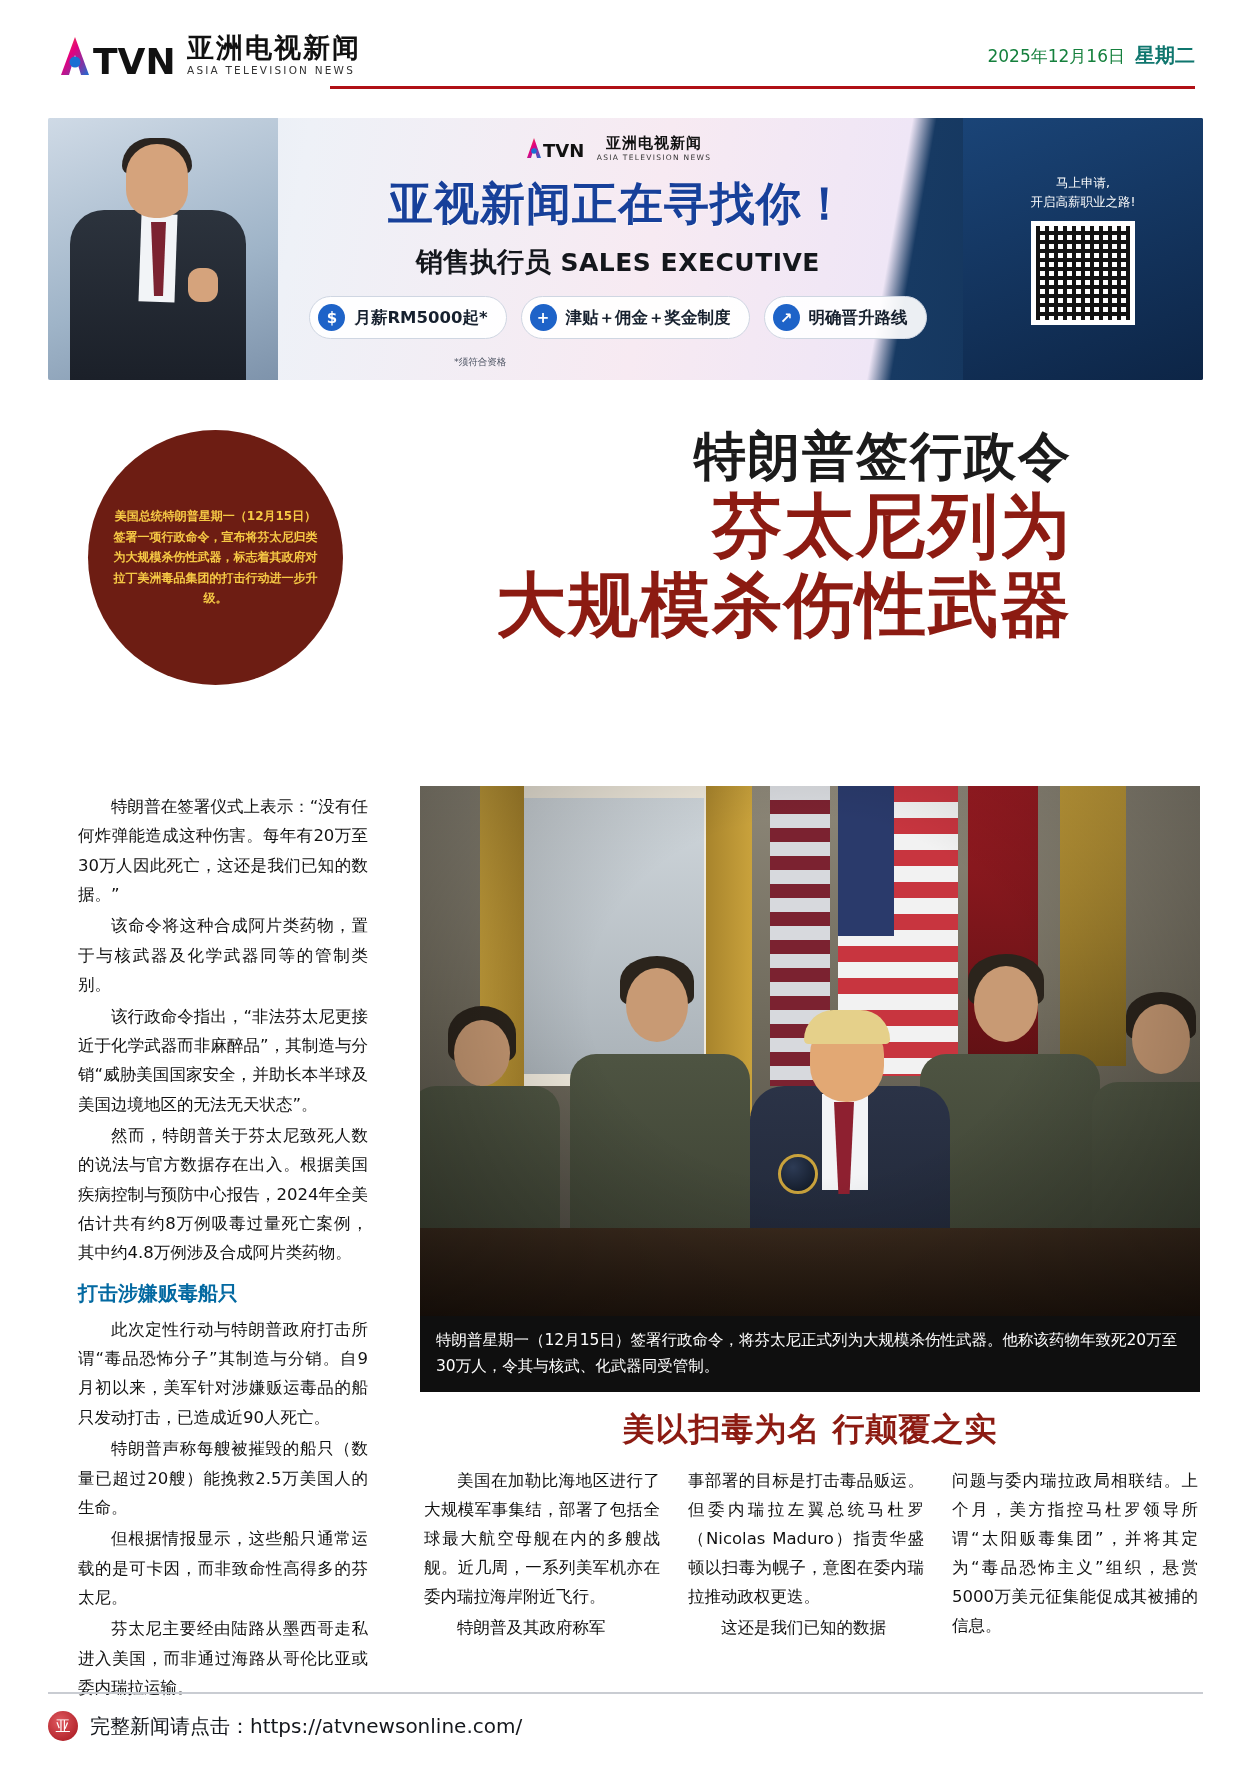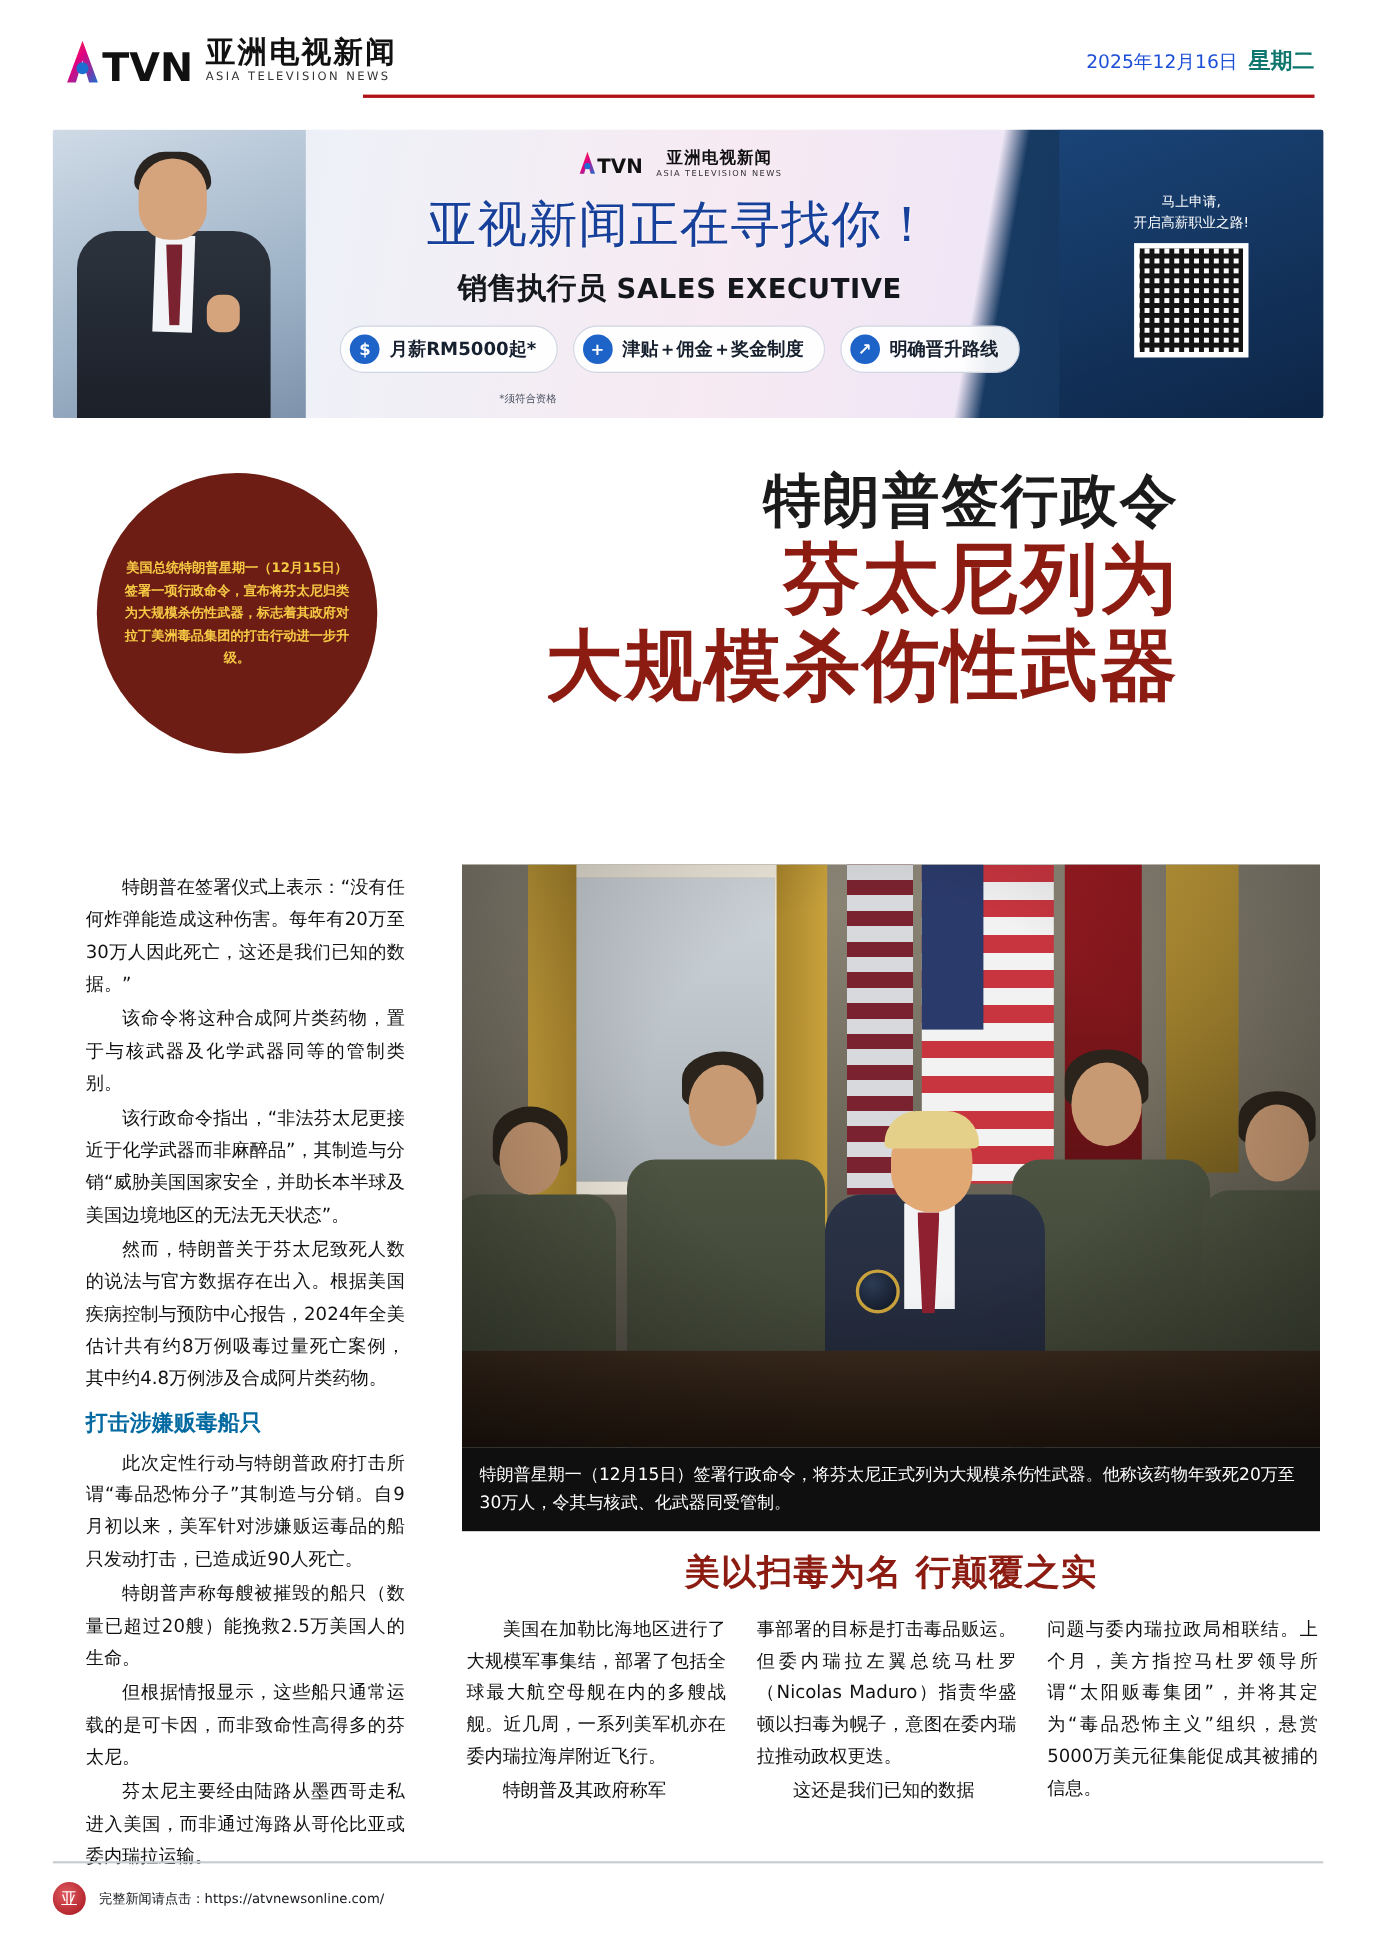--- a/index.html
+++ b/index.html
@@ -20,21 +20,21 @@
   .logo-mark { width: 118px; height: 52px; position: relative; }
   .logo-text-cn {
     font-size: 27px; font-weight: bold; color: #111; letter-spacing: 2px;
     line-height: 1.05;
   }
   .logo-text-en {
     font-size: 10.5px; color: #333; letter-spacing: 2.2px; margin-top: 2px;
   }
   .masthead-spacer { flex: 1; }
   .date-line { display: flex; align-items: baseline; gap: 10px; }
-  .date-main { font-size: 17px; color: #1d4ed8; }
+  .date-main { font-size: 17px; color: #15803d; }
   .date-week { font-size: 20px; font-weight: bold; color: #0f766e; }
   .rule-red {
     position: absolute; left: 330px; top: 86px; width: 865px; height: 3px;
     background: #b01016;
   }
 
   
   .ad-banner {
     position: absolute; left: 48px; top: 118px; width: 1155px; height: 262px;
     background: linear-gradient(100deg,#dfe8f2 0%, #eef1f7 22%, #f7eaf2 52%, #efe6f6 72%, #173a63 74%, #0f2d52 100%);
@@ -71,21 +71,21 @@
   }
   .ad-center {
     position: absolute; left: 230px; top: 0; width: 680px; height: 262px;
     padding-top: 16px; text-align: center;
   }
   .ad-logo-row { display:flex; justify-content:center; align-items:center; gap:10px; }
   .ad-logo-mark { width: 62px; height: 26px; position: relative; }
   .ad-logo-cn { font-size: 15px; font-weight:bold; color:#111; letter-spacing:1px; }
   .ad-logo-en { font-size: 7.5px; color:#333; letter-spacing: 1.3px; }
   .ad-head {
-    margin-top: 12px; font-size: 45px; font-weight: normal; color:#17409a;
+    margin-top: 12px; font-size: 45px; font-weight: bold; color:#17409a;
     letter-spacing: 1px; text-shadow: 1px 1px 0 rgba(255,255,255,.6);
   }
   .ad-sub {
     margin-top: 10px; font-size: 27px; font-weight: bold; color:#14171c;
   }
   .ad-sub .en { font-size: 25px; font-weight: bold; letter-spacing: .5px; }
   .ad-pills { margin-top: 16px; display:flex; justify-content:center; gap: 14px; }
   .pill {
     display:flex; align-items:center; gap: 9px;
     background: rgba(255,255,255,.92); border: 1px solid #cfd6e2;
@@ -207,21 +207,21 @@
   .footer {
     position: absolute; left: 48px; top: 1706px; width: 1155px; height: 40px;
     display:flex; align-items:center; gap: 12px;
   }
   .footer-badge {
     width: 30px; height: 30px; border-radius: 50%;
     background: radial-gradient(circle at 40% 35%, #e05a60, #a4121a);
     display:flex; align-items:center; justify-content:center;
     color:#fff; font-size: 15px;
   }
-  .footer-text { font-size: 12px; color:#14171c; }
+  .footer-text { font-size: 20px; color:#14171c; }
   .footer-text .url { color:#14171c; }
 </style>
 </head>
 <body>
 
 <div class="page">
 
   <div class="masthead">
     <div class="logo-wrap">
       <div class="logo-mark">

